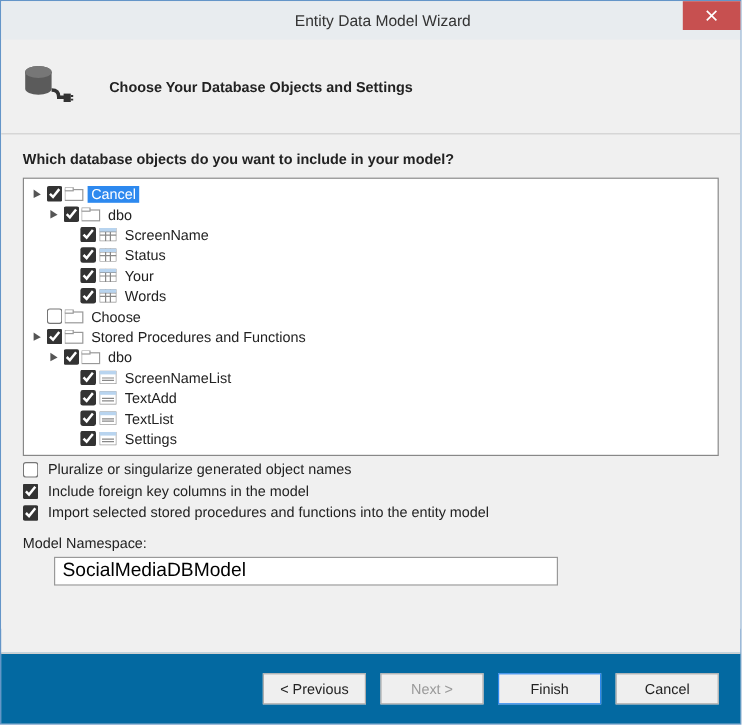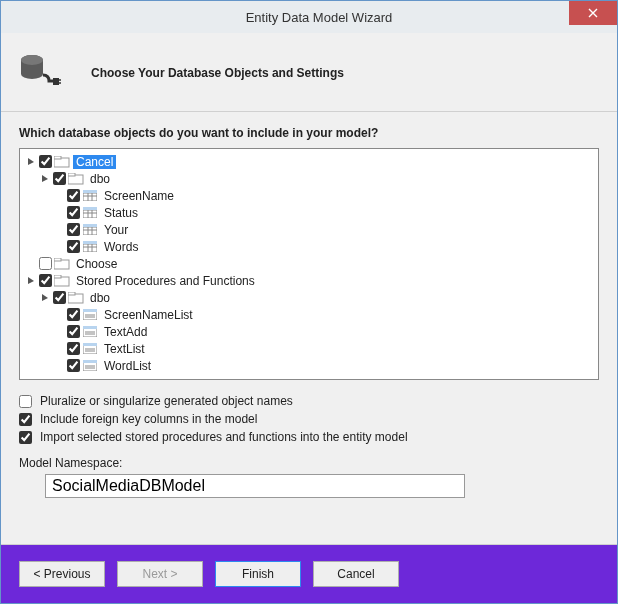--- a/index.html
+++ b/index.html
@@ -16,25 +16,25 @@
   .question { font-weight:bold; font-size:12px; color:#222; margin-bottom:8px; }
   .tree-box { border:1px solid #888; background:#fff; height:232px; overflow:auto; font-size:12px; color:#222; padding:4px 6px; }
   .tree-row { display:flex; align-items:center; height:17px; white-space:nowrap; }
   .exp { width:11px; height:11px; margin-right:2px; display:inline-flex; align-items:center; justify-content:center; font-size:9px; color:#555; cursor:pointer; }
   .cb { width:13px; height:13px; margin:0 2px 0 0; accent-color:#333; }
   .node-icon { width:16px; height:14px; margin-right:3px; display:inline-flex; align-items:center; justify-content:center; }
   .label { padding:0 3px; }
   .label.sel { background:#2d89ef; color:#fff; }
   .ind1 { padding-left:14px; }
   .ind2 { padding-left:28px;align-items:center; }
-  .opts { margin-top:10px; font-size:12px; color:#222; }
+  .opts { font-size:12px; color:#222; }
   .opt-row { display:flex; align-items:center; gap:6px; margin:4px 0; }
   .ns-label { font-size:12px; color:#222; margin-top:8px; margin-bottom:4px; text-decoration:underline; text-decoration-color:transparent; }
   .ns-input { width:420px; height:24px; font-size:16px; padding:2px 6px; border:1px solid #999; background:#fff;margin-left:26px; }
-  .button-bar { border-top:1px solid #d0d0d0; margin-top:20px; padding:16px 18px; display:flex; justify-content:flex-start; gap:12px; background:#6d28d9; }
+  .button-bar { border-top:1px solid #d0d0d0; margin-top:20px; padding:16px 18px; display:flex; justify-content:flex-end; gap:12px; background:#0369a1; }
   .btn { min-width:86px; height:26px; font-size:12px; background:#efefef; border:1px solid #adadad; color:#222; cursor:pointer; }
   .btn.default { border:1px solid #2d89ef; }
   .btn:disabled { color:#9a9a9a; cursor:default; }
   svg { display:block; }
 </style>
 </head>
 <body>
 
 <div class="window">
 
@@ -256,21 +256,21 @@
         <span class="exp"></span>
         <input type="checkbox" class="cb" checked="" style="">
         <span class="node-icon">
           <svg width="14" height="11" viewBox="0 0 14 11">
               <rect x="0" y="0" width="14" height="11" fill="#fff" stroke="#888"></rect>
               <rect x="0" y="0" width="14" height="3" fill="#b8d4ef"></rect>
               <line x1="2" y1="6" x2="12" y2="6" stroke="#888"></line>
               <line x1="2" y1="8" x2="12" y2="8" stroke="#888"></line>
             </svg>
         </span>
-        <span class="label">WordList</span>
+        <span class="label">Settings</span>
       </div>
 
     </div>
 
     <div class="opts">
       <div class="opt-row">
         <input type="checkbox" class="cb" style="">
         <span>Pluralize or singularize generated object names</span>
       </div>
       <div class="opt-row">

